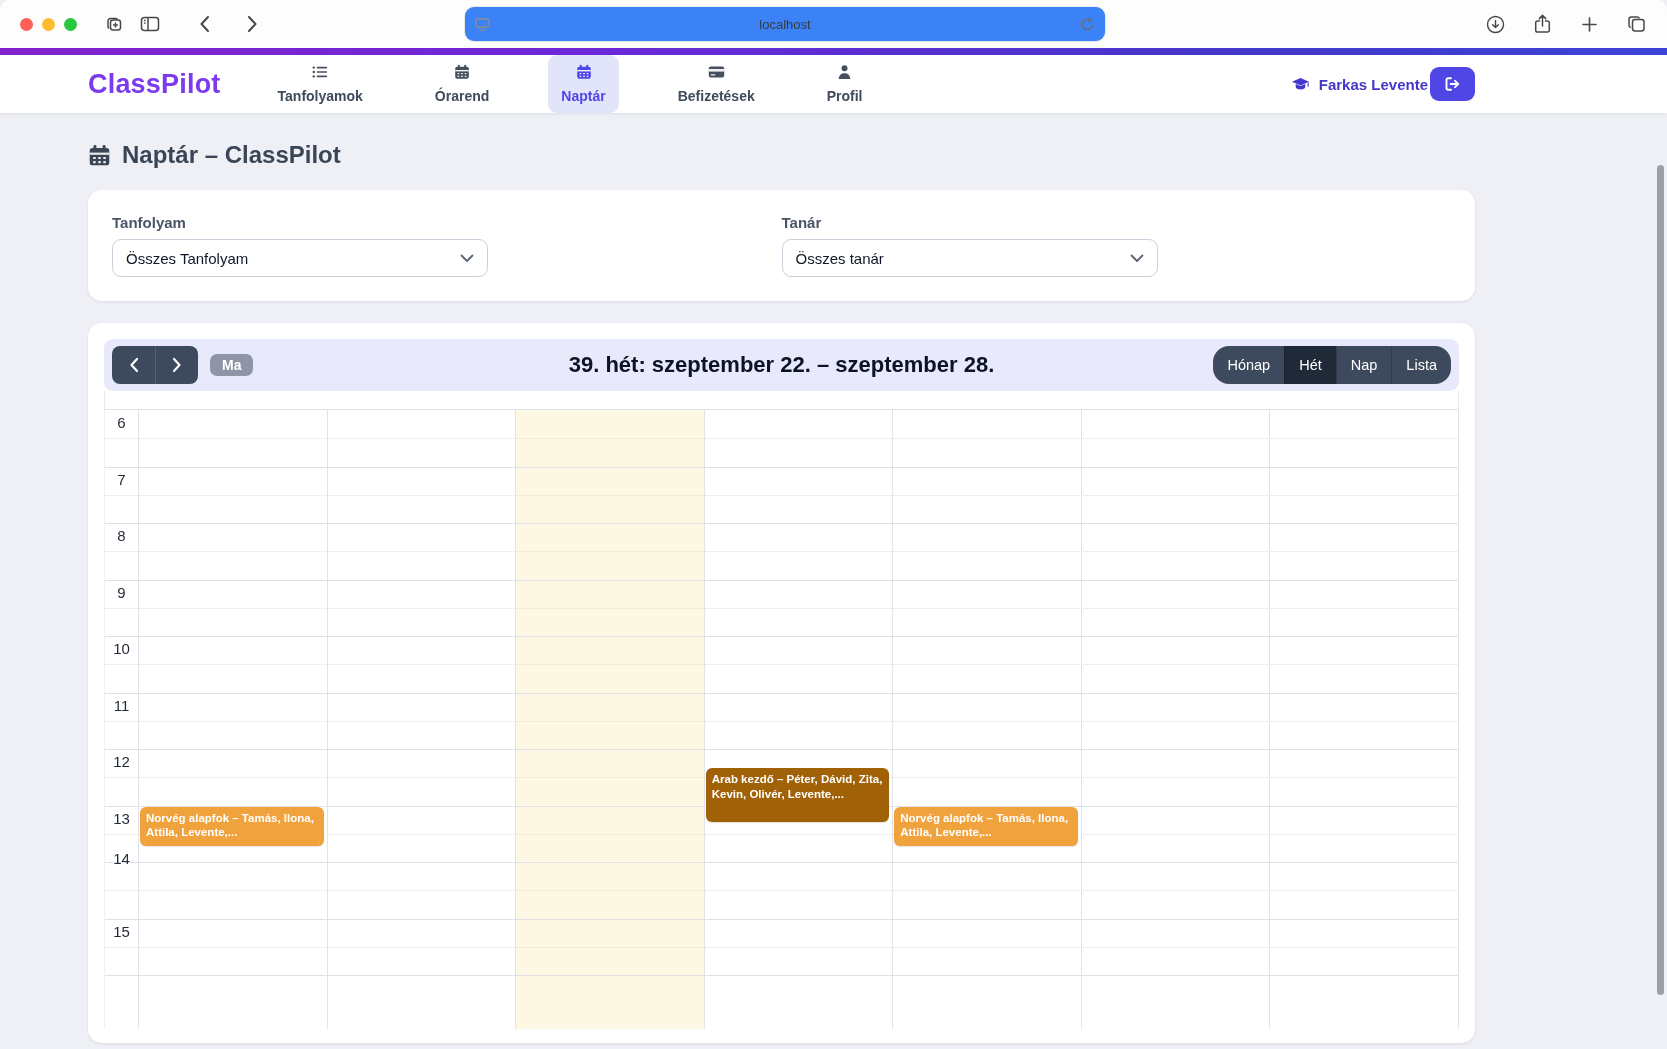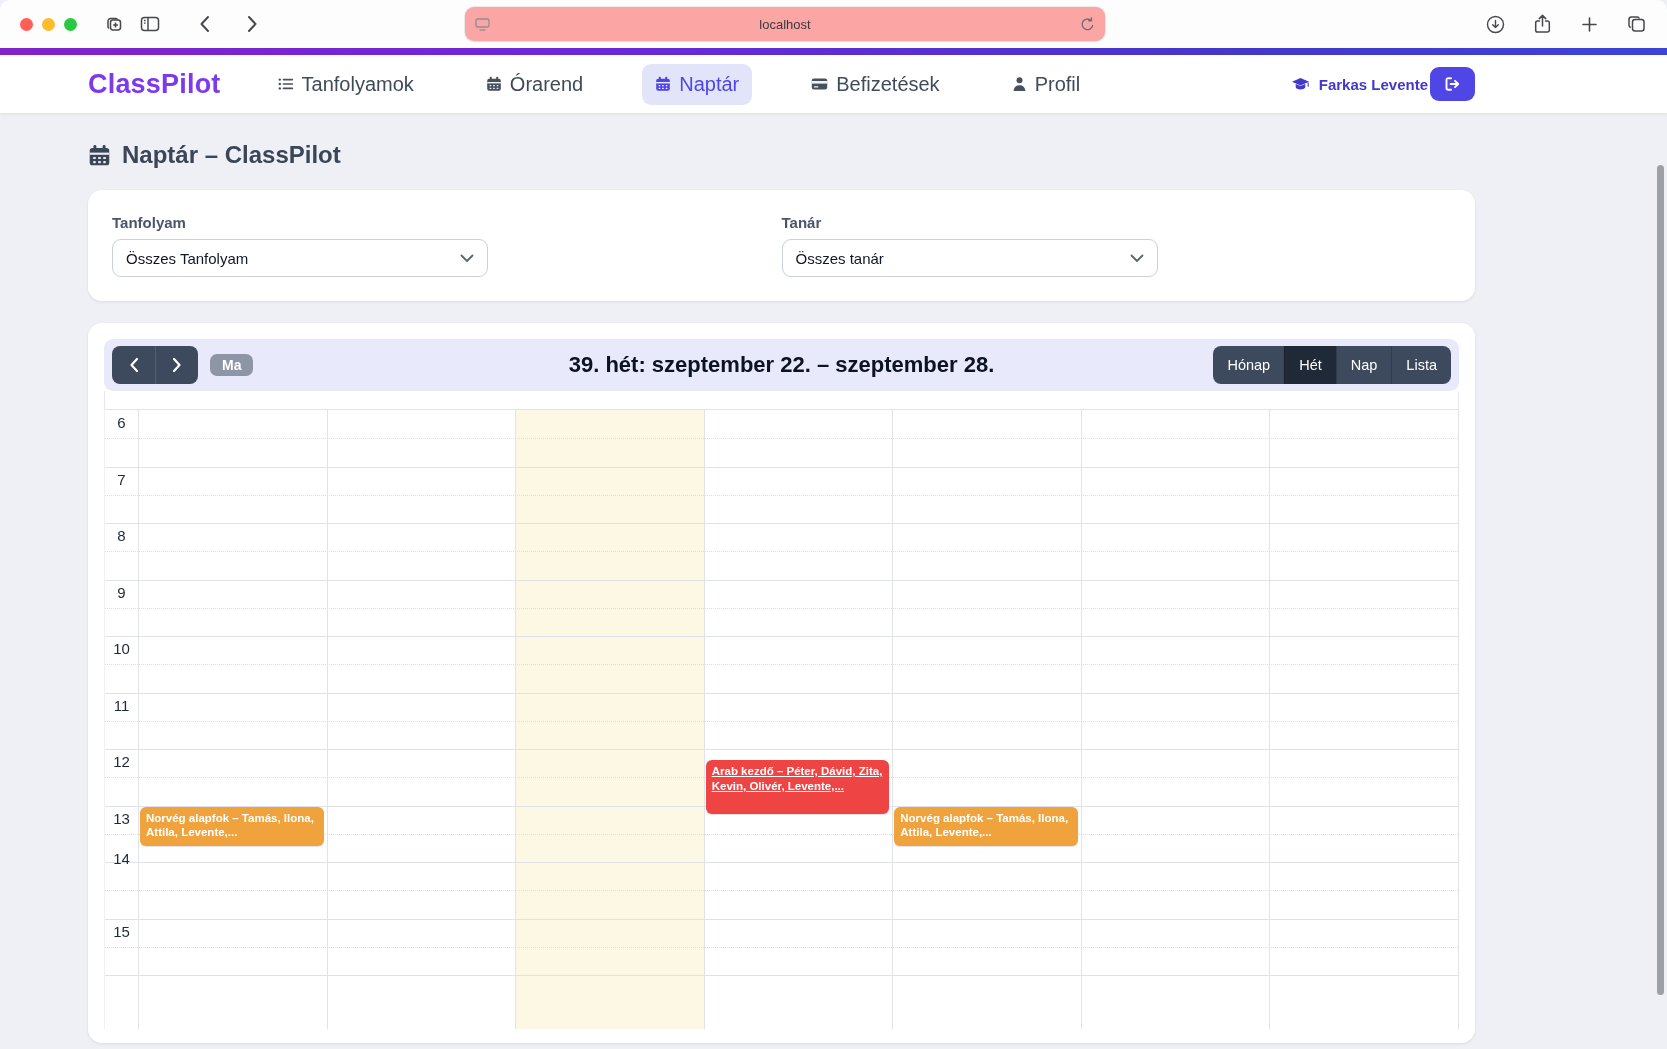--- a/index.html
+++ b/index.html
@@ -10,37 +10,37 @@
   .chrome { height:48px; background:#fdfdfd; display:flex; align-items:center; padding:0 14px;
             border-radius:10px 10px 0 0; position:relative; }
   .traffic { display:flex; gap:9px; margin-left:6px; }
   .tl { width:13px; height:13px; border-radius:50%; }
   .tl.red{ background:#ff5f57; } .tl.yellow{ background:#febc2e; } .tl.green{ background:#28c840; }
   .chrome-btn { width:30px; height:30px; display:flex; align-items:center; justify-content:center;
                 color:#47484c; cursor:default; }
   .chrome-btn svg { display:block; }
   .chrome-left-group { display:flex; gap:6px; margin-left:22px; }
   .chrome-nav { display:flex; gap:18px; margin-left:24px; color:#3c3d41; }
-  .urlbar { position:absolute; left:465px; top:7px; width:640px; height:34px; background:#fca5a5;
+  .urlbar { position:absolute; left:465px; top:7px; width:640px; height:34px; background:#3b82f6;
             border-radius:9px; box-shadow:0 0 0 1px rgba(0,0,0,.07), 0 1px 2px rgba(0,0,0,.04);
             display:flex; align-items:center; padding:0 10px; }
   .urlbar .page-ic { color:#8e8e93; display:flex; }
   .urlbar .url-text { flex:1; text-align:center; font-size:13px; color:#3a3a3e; }
   .urlbar .reload { color:#6d6d72; display:flex; }
   .chrome-right { position:absolute; right:16px; top:9px; display:flex; gap:17px; color:#3c3d41; }
 
   .gradbar { height:7px; background:linear-gradient(90deg,#8222cb 0%,#6d28d9 35%,#4338ca 75%,#3d44d8 100%); }
 
   
   .navbar { height:58px; background:#fff; display:flex; align-items:center;
             padding-left:88px; padding-right:192px; box-shadow:0 1px 3px rgba(15,23,42,.08); position:relative; z-index:5; }
   .logo { font-size:27px; font-weight:800; color:#7c3aed; letter-spacing:.2px; }
   .nav-links { display:flex; align-items:center; gap:46px; margin-left:44px; }
-  .nav-item { display:flex; align-items:center; gap:8px; font-size:20px; font-weight:400;
-              color:#3f4a5a; cursor:pointer; padding:9px 13px; border-radius:9px; text-decoration:none; }
+  .nav-item { display:flex; align-items:center; gap:8px; font-size:14px; font-weight:700;
+              color:#3f4a5a; cursor:pointer; padding:9px 13px; border-radius:9px; text-decoration:none;flex-direction:column; }
   .nav-item .ic { display:flex; color:#46505f; }
   .nav-item.active { background:#e2e5fa; color:#4f46e5; }
   .nav-item.active .ic { color:#4f46e5; }
   .nav-user { margin-left:auto; display:flex; align-items:center; gap:2px; }
   .user-chip { display:flex; align-items:center; gap:9px; color:#4338ca; font-size:15px; font-weight:600; }
   .logout-btn { width:45px; height:34px; background:#4f46e5; border:none; border-radius:9px;
                 display:flex; align-items:center; justify-content:center; color:#fff; cursor:pointer; }
 
   
   .main { padding:28px 192px 0 88px; }
@@ -62,21 +62,21 @@
   .fc-toolbar { background:#e8eafc; border-radius:9px; height:52px; display:flex; align-items:center;
                 padding:0 8px; position:relative; }
   .btn { border:none; color:#fff; cursor:pointer; font-family:inherit; }
   .navgrp { display:flex; border-radius:8px; overflow:hidden; }
   .navgrp .btn { width:43px; height:38px; background:#3d4a5d; display:flex; align-items:center; justify-content:center; }
   .navgrp .btn + .btn { border-left:1px solid rgba(255,255,255,.12); }
   .ma-btn { margin-left:12px; height:22px; padding:0 12px; background:#8d95a7; border-radius:7px;
             font-size:14px; font-weight:600; }
   .fc-title { position:absolute; left:0; right:0; text-align:center; font-size:22px; font-weight:600;
               color:#0c1322; pointer-events:none; }
-  .viewgrp { margin-left:auto; display:flex; border-radius:8px; overflow:hidden; position:relative; z-index:1;justify-content:center; }
+  .viewgrp { margin-left:auto; display:flex; border-radius:16px; overflow:hidden; position:relative; z-index:1;justify-content:center; }
   .viewgrp .btn { height:38px; padding:0 14px; background:#3d4a5d; font-size:14.5px; }
   .viewgrp .btn + .btn { border-left:1px solid rgba(0,0,0,.18); }
   .viewgrp .btn.active { background:#1f2937; }
 
   .grid-head { display:flex; margin-top:14px; height:31px; background:#e4e7fc;
                border:1px solid #dde1f2; border-bottom:1px solid #d6daf0; }
   .gh-axis { width:33px; display:flex; align-items:center; justify-content:center;
              font-size:12.5px; font-weight:700; color:#1f2937; }
   .gh-day { flex:1; display:flex; align-items:center; justify-content:center;
             font-size:13.5px; font-weight:700; color:#17202e; border-left:1px solid #eef0fb; }
@@ -389,20 +389,20 @@
           <div class="hour-label" style="top: 169.5px;">9</div>
           <div class="hour-label" style="top: 226px;">10</div>
           <div class="hour-label" style="top: 282.5px;">11</div>
           <div class="hour-label" style="top: 339px;">12</div>
           <div class="hour-label" style="top: 395.5px;">13</div>
           <div class="hour-label" style="top: 436px;">14</div>
           <div class="hour-label" style="top: 508.5px;">15</div>
         </div>
       <div id="grid-events">
           <div class="event" style="background: rgb(240, 162, 60); top: 396.5px; height: 39.375px; left: calc(0% + 35px); width: calc(14.2857% - 9.71429px);">Norvég alapfok – Tamás, Ilona, Attila, Levente,...</div>
-          <div class="event" style="background: #ef4444; top: 350px; height: 53.5px; left: calc(42.8571% + 20.8571px); width: calc(14.2857% - 9.71429px); text-decoration: underline;">Arab kezdő – Péter, Dávid, Zita, Kevin, Olivér, Levente,...</div>
+          <div class="event" style="background: #a16207; top: 358px; height: 53.5px; left: calc(42.8571% + 20.8571px); width: calc(14.2857% - 9.71429px);">Arab kezdő – Péter, Dávid, Zita, Kevin, Olivér, Levente,...</div>
           <div class="event" style="background: rgb(240, 162, 60); top: 396.5px; height: 39.375px; left: calc(57.1429% + 16.1429px); width: calc(14.2857% - 9.71429px);">Norvég alapfok – Tamás, Ilona, Attila, Levente,...</div>
         </div>
     </div>
   </div>
 </div>
 
 <div class="scroll-thumb"></div>
 
 </body></html>

